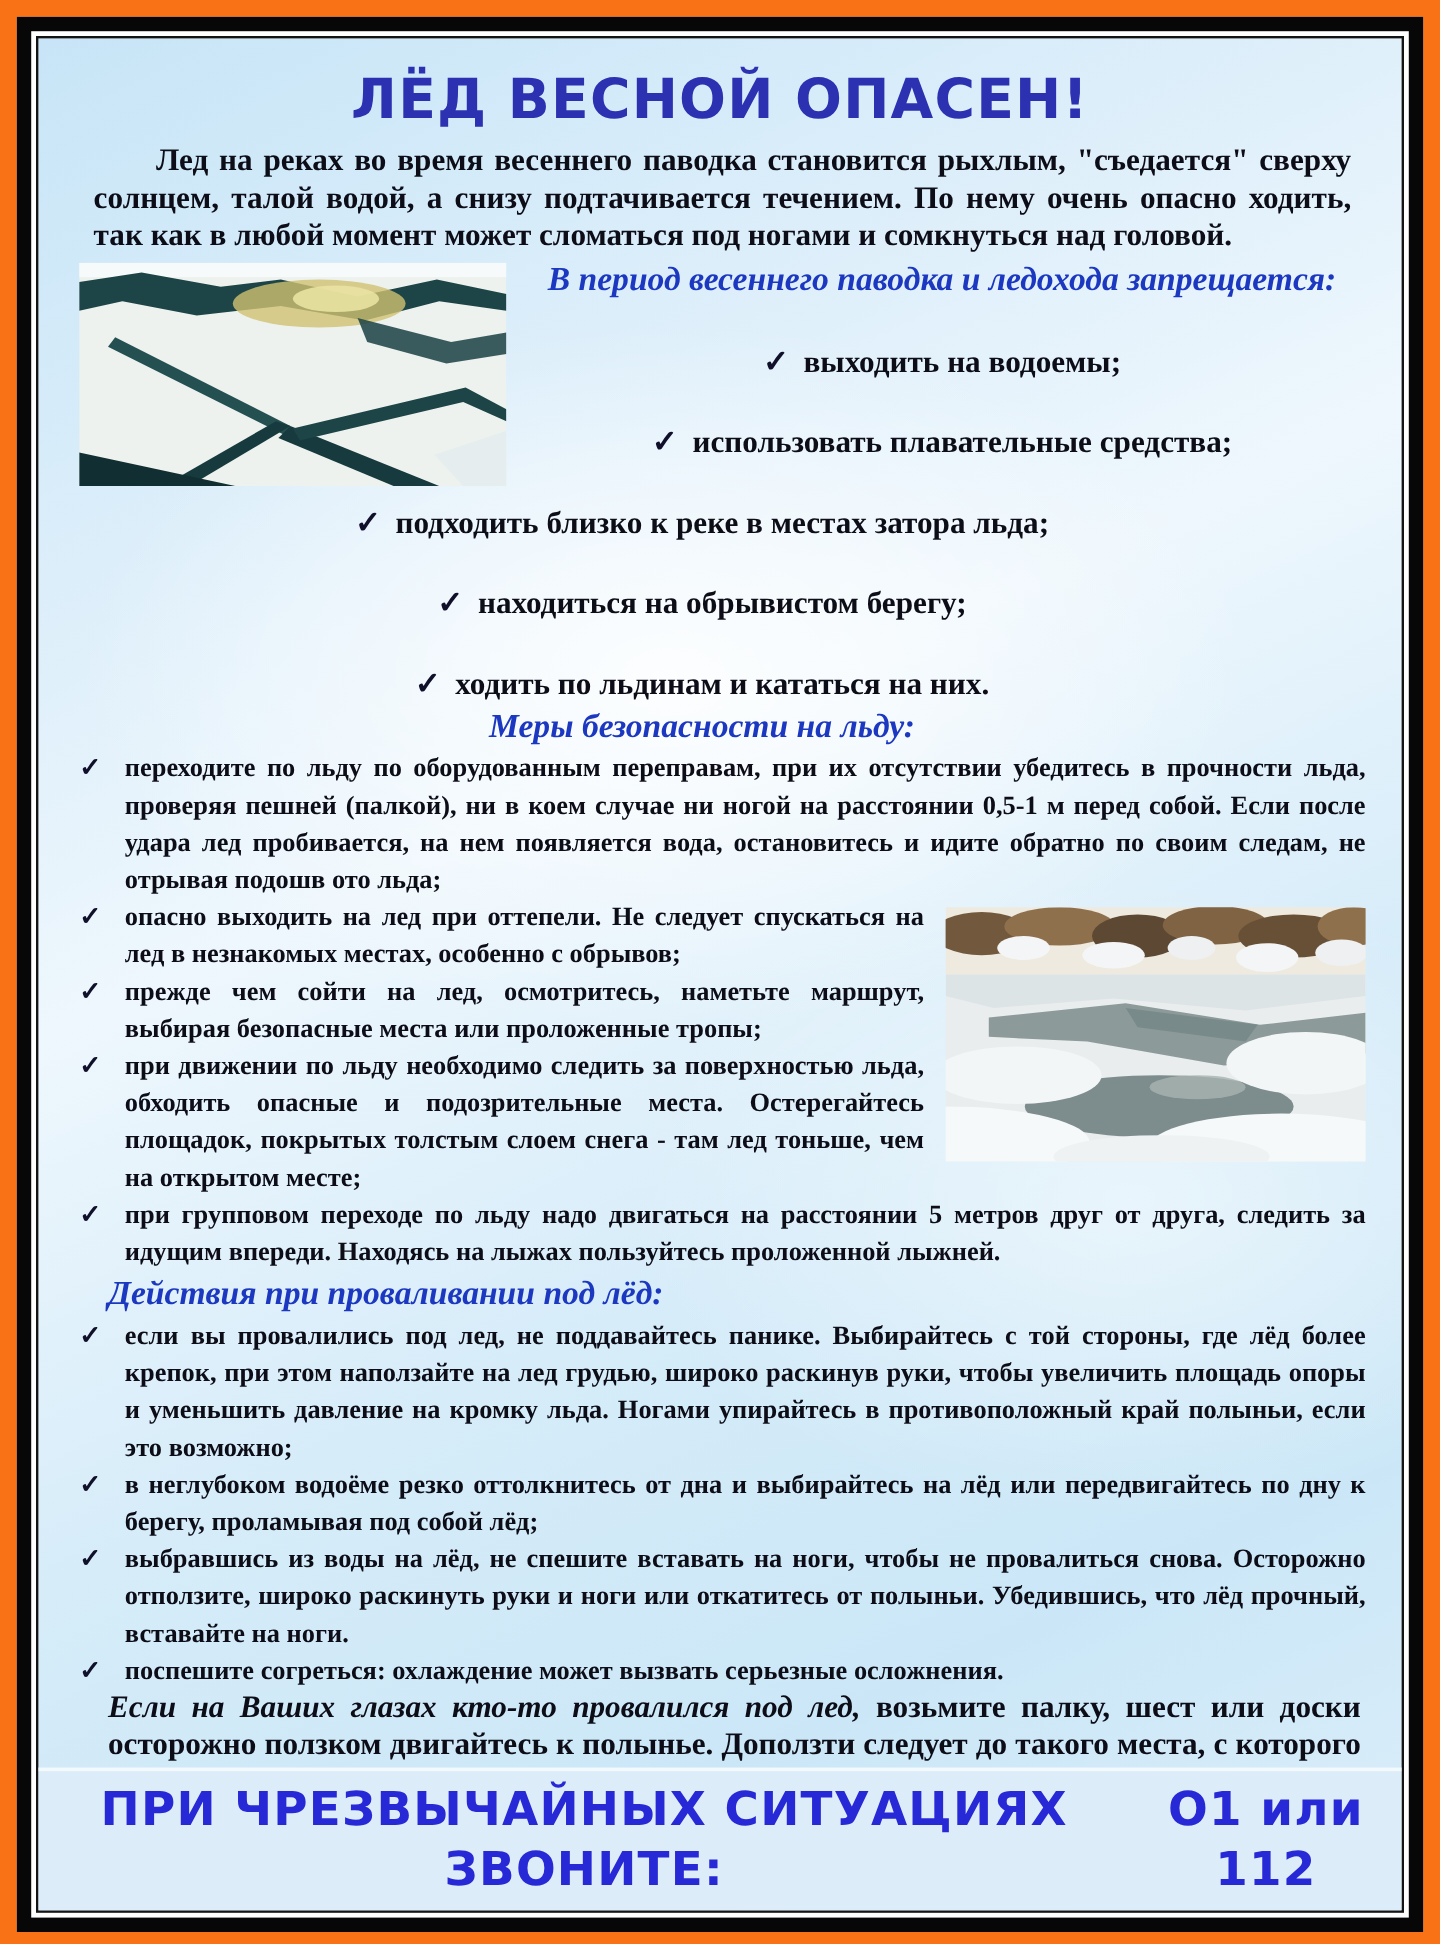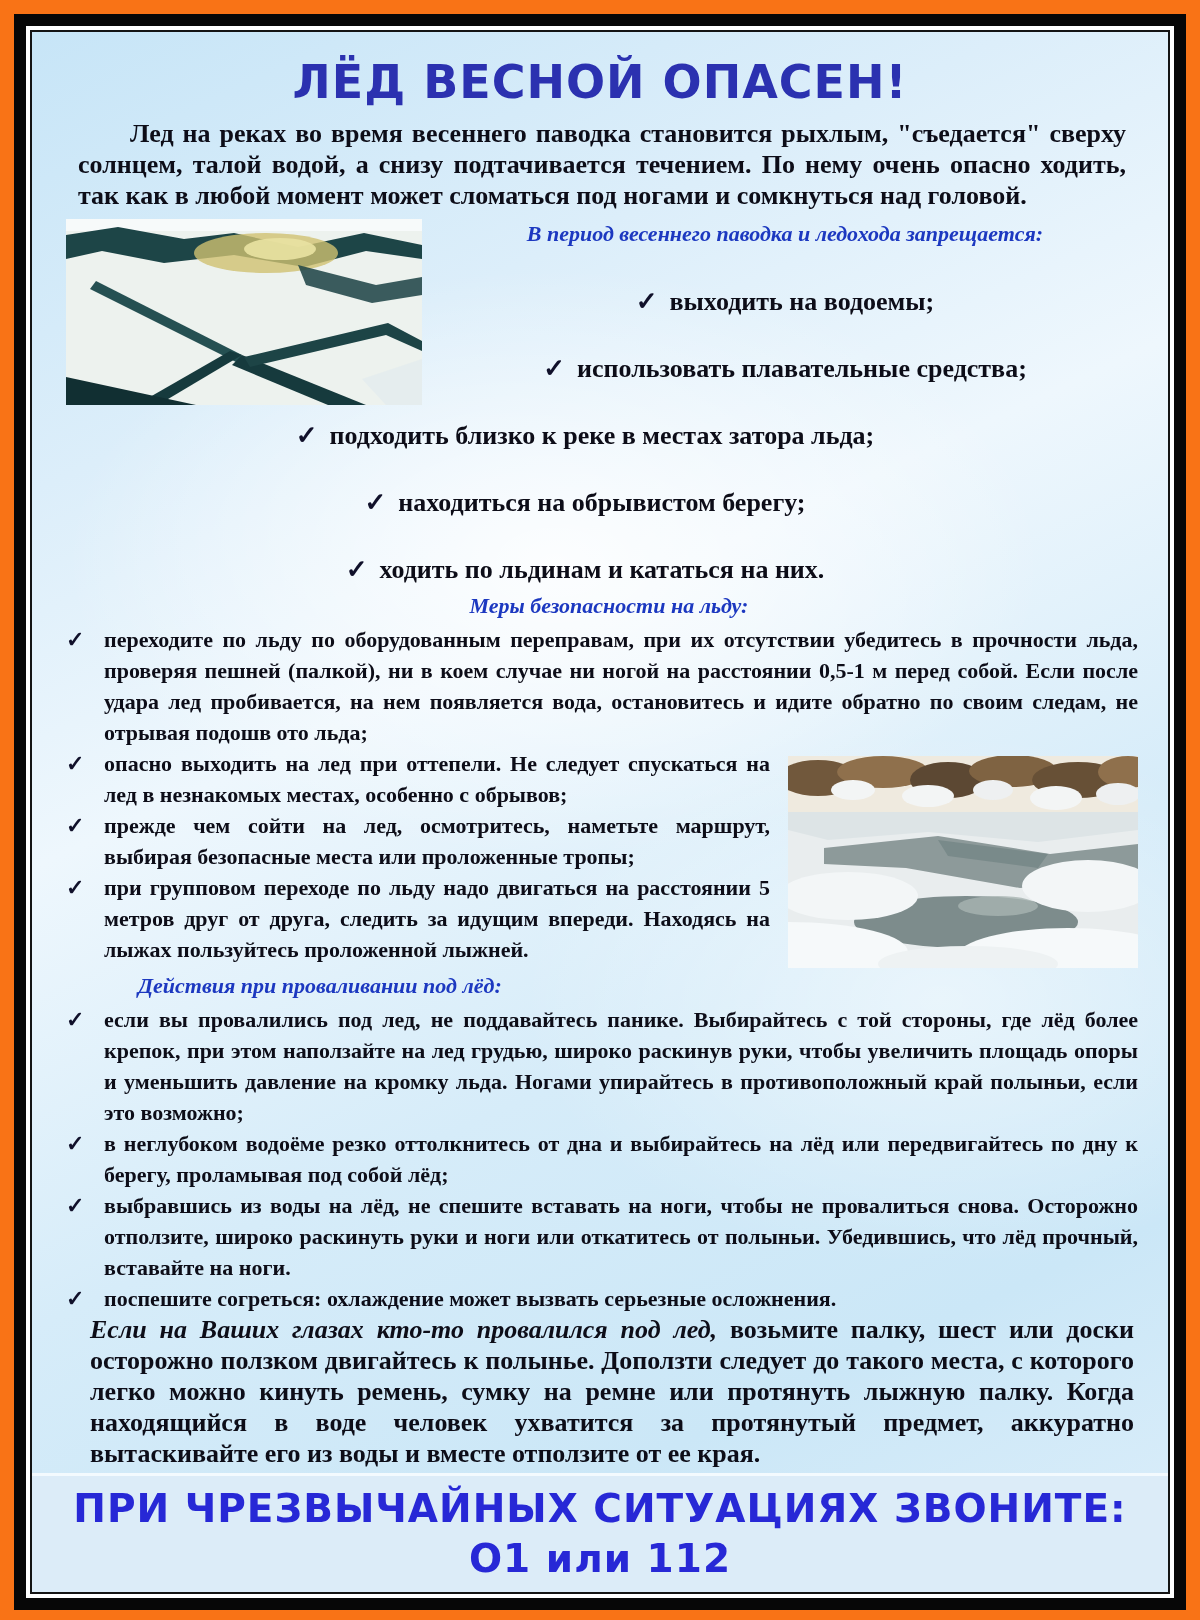--- a/index.html
+++ b/index.html
@@ -15,42 +15,42 @@
       linear-gradient(155deg,#c7e5f7 0%,#dcEEfa 22%,#eef7fd 40%,#d6ecf9 62%,#cbe7f7 82%,#dceefa 100%);}
   .main{flex:1 1 auto;overflow:hidden;}
   .poster-title{margin:24px 20px 10px 20px;text-align:center;
     font-family:"DejaVu Sans",sans-serif;font-weight:700;font-size:46px;line-height:52px;
     color:#2b31b0;letter-spacing:1px;}
   .intro{margin:10px 42px 6px 46px;text-align:justify;text-indent:52px;
     font-size:26px;line-height:31px;font-weight:700;color:#0d0d18;}
   
   .prohibited{margin:2px 30px 0 0;}
   .photo-left{float:left;width:356px;height:186px;margin:2px 10px 4px 34px;}
-  .blue-head{font-size:22px;line-height:33px;font-weight:700;font-style:italic;color:#1c38c0;
-    text-align:center;margin:0 0 2px 0;padding-left:48px;}
+  .blue-head{font-size:28px;line-height:33px;font-weight:700;font-style:italic;color:#1c38c0;
+    text-align:center;margin:0 0 2px 0;}
   .p-item{text-align:center;font-size:26px;line-height:31px;font-weight:700;color:#0d0d18;margin-top:36px;}
   .p-item .chk{margin-right:12px;}
   .chk{color:#10102a;font-weight:700;font-style:normal;}
   .safety-head{clear:both;margin:4px 0 2px 0;}
   
   .bullets{margin:0 30px 0 72px;}
   .bullet{margin:0;text-align:justify;font-size:22px;line-height:31px;font-weight:700;
     color:#0d0d18;text-indent:-38px;}
   .bullet .chk{display:inline-block;width:38px;text-indent:0;}
   .photo-right{float:right;width:350px;height:212px;margin:8px 0 6px 18px;}
   .actions-head{text-align:left;margin:4px 0 2px 58px;}
   .rescue{margin:0 34px 4px 58px;text-align:justify;font-size:26px;line-height:31px;
     font-weight:700;color:#0d0d18;}
   .rescue .lead{font-style:italic;}
   .warning{width:910px;margin:10px auto 8px auto;text-align:center;
     font-size:27px;line-height:40px;font-weight:700;font-style:italic;
     color:#d6202e;text-decoration:underline;}
   
   .footer{flex:0 0 auto;height:116px;background:#dcecf8;border-top:3px solid #f3fafe;
-    display:flex;flex-direction:column;justify-content:center;align-items:center;}
+    display:flex;flex-direction:row;justify-content:center;align-items:center;}
   .footer-line1,.footer-line2{font-family:"DejaVu Sans",sans-serif;font-weight:700;
     color:#2728d6;font-size:39px;line-height:50px;letter-spacing:1px;text-align:center;}
   svg{display:block;}
 </style>
 </head>
 <body>
 
 <div class="page">
   <div class="frame-outer">
     <div class="frame-inner">
@@ -114,20 +114,21 @@
             <ellipse cx="60" cy="140" rx="70" ry="24" fill="#f3f6f7"></ellipse>
             <ellipse cx="300" cy="130" rx="66" ry="26" fill="#f3f6f7"></ellipse>
             <ellipse cx="90, " cy="196" rx="120" ry="30" fill="#f6f9fa"></ellipse>
             <ellipse cx="280" cy="200" rx="110" ry="28" fill="#f6f9fa"></ellipse>
             <ellipse cx="180" cy="208" rx="90" ry="18" fill="#eef2f3"></ellipse>
             <ellipse cx="210" cy="150" rx="40" ry="10" fill="#a8b4b2" opacity="0.8"></ellipse>
           </svg>
 
           <p class="bullet"><span class="chk">✓</span><span>опасно выходить на лед при оттепели. Не следует спускаться на лед в незнакомых местах, особенно с обрывов;</span></p>
           <p class="bullet"><span class="chk">✓</span><span>прежде чем сойти на лед, осмотритесь, наметьте маршрут, выбирая безопасные места или проложенные тропы;</span></p>
+          <p class="bullet"><span class="chk">✓</span><span>при движении по льду необходимо следить за поверхностью льда, обходить опасные и подозрительные места. Остерегайтесь площадок, покрытых толстым слоем снега - там лед тоньше, чем на открытом месте;</span></p>
           <p class="bullet"><span class="chk">✓</span><span>при групповом переходе по льду надо двигаться на расстоянии 5 метров друг от друга, следить за идущим впереди. Находясь на лыжах пользуйтесь проложенной лыжней.</span></p>
         </div>
 
         <h2 class="blue-head actions-head">Действия при проваливании под лёд:</h2>
 
         <div class="bullets">
           <p class="bullet"><span class="chk">✓</span><span>если вы провалились под лед, не поддавайтесь панике. Выбирайтесь с той стороны, где лёд более крепок, при этом наползайте на лед грудью, широко раскинув руки, чтобы увеличить площадь опоры и уменьшить давление на кромку льда. Ногами упирайтесь в противоположный край полыньи, если это возможно;</span></p>
           <p class="bullet"><span class="chk">✓</span><span>в неглубоком водоёме резко оттолкнитесь от дна и выбирайтесь на лёд или передвигайтесь по дну к берегу, проламывая под собой лёд;</span></p>
           <p class="bullet"><span class="chk">✓</span><span>выбравшись из воды на лёд, не спешите вставать на ноги, чтобы не провалиться снова. Осторожно отползите, широко раскинуть руки и ноги или откатитесь от полыньи. Убедившись, что лёд прочный, вставайте на ноги.</span></p>
           <p class="bullet"><span class="chk">✓</span><span>поспешите согреться: охлаждение может вызвать серьезные осложнения.</span></p>

